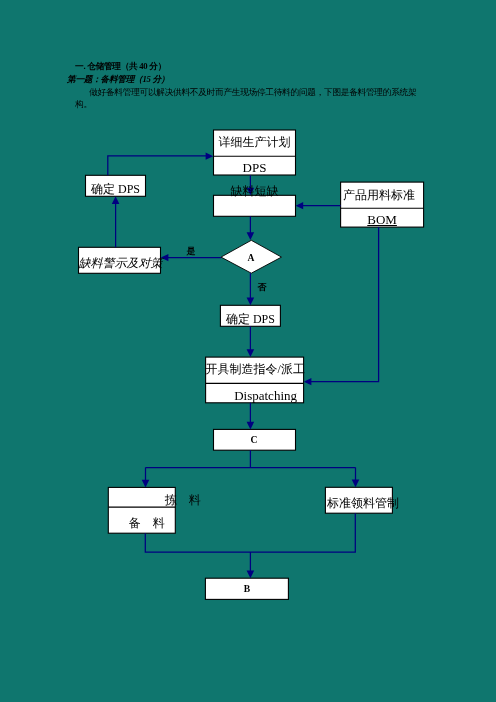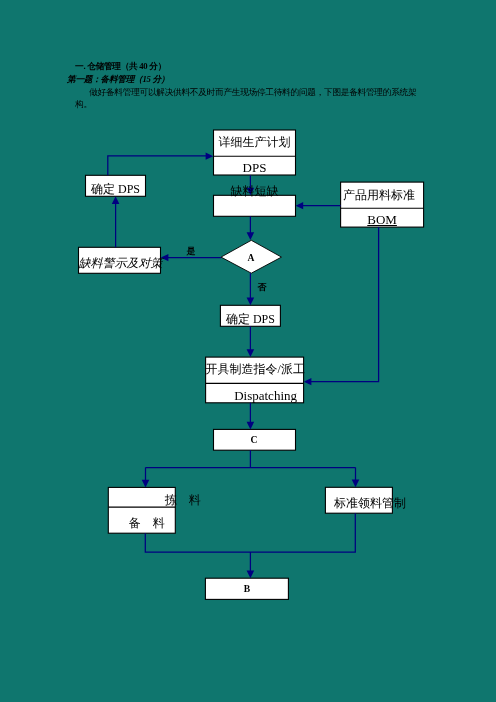--- a/index.html
+++ b/index.html
@@ -123,20 +123,20 @@
   <div class="lbl lbl-cn" style="left:220.4px;top:310.6px;width:60px;">确定 DPS</div>
 
   <div class="lbl lbl-cn" style="left:205.6px;top:361.4px;width:90px;">开具制造指令/派工</div>
   <div class="lbl lbl-en" style="left:205.6px;top:387.5px;width:120px;">Dispatching</div>
 
   <div class="lbl lbl-bold" style="left:233px;top:434.4px;width:42px;">C</div>
 
   <div class="lbl lbl-cn" style="left:108.3px;top:491.8px;width:67px;margin-left:41px;">拣　料</div>
   <div class="lbl lbl-cn" style="left:108.3px;top:514.5px;width:77px;">备　料</div>
 
-  <div class="lbl lbl-cn" style="left:334px;top:495.2px;width:46px;">标准领料管制</div>
+  <div class="lbl lbl-cn" style="left:327px;top:495.2px;width:46px;">标准领料管制</div>
 
   <div class="lbl lbl-bold" style="left:226px;top:583.3px;width:42px;">B</div>
 
   <div class="lbl" style="left:181px;top:245px;width:20px;font-size:9px;font-weight:bold;">是</div>
   <div class="lbl" style="left:252px;top:281px;width:20px;font-size:9px;font-weight:bold;">否</div>
 
 </div>
 
 </body></html>

